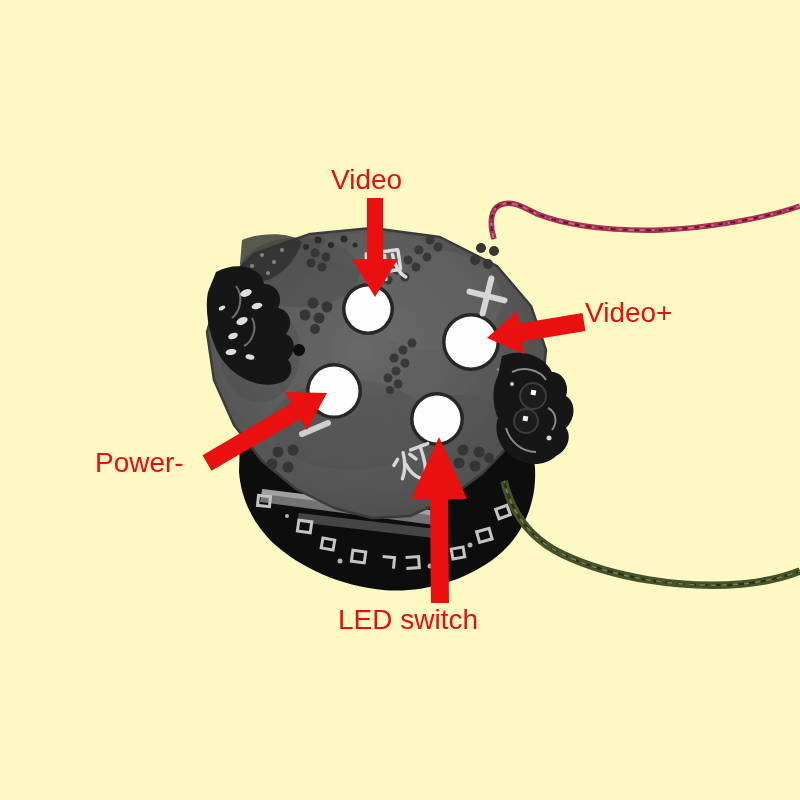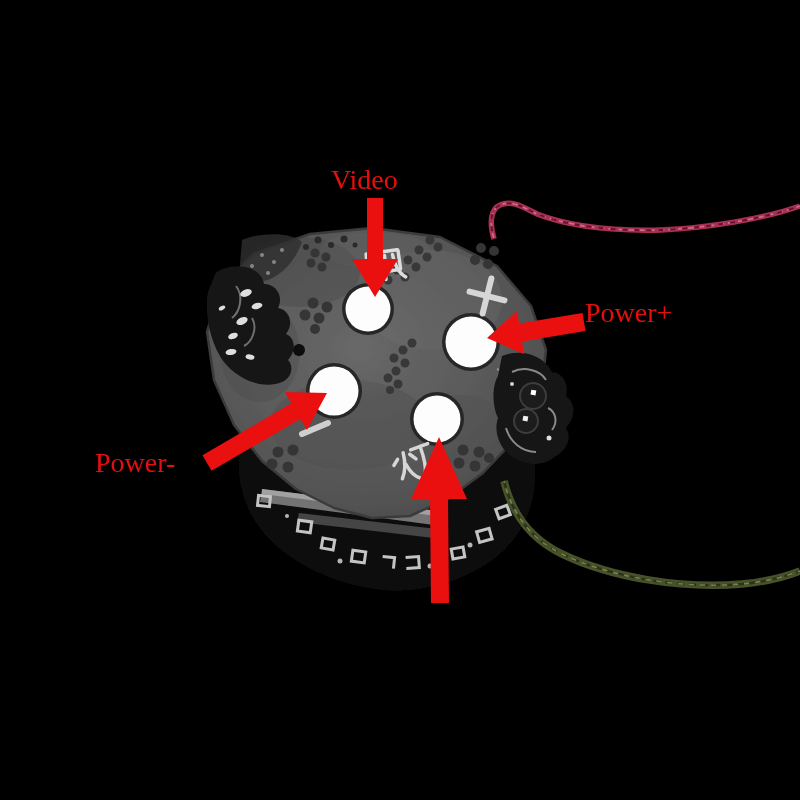--- a/index.html
+++ b/index.html
@@ -1,18 +1,18 @@
 <!DOCTYPE html>
 <html><head>
 <meta charset="utf-8">
 <style>
   html,body{margin:0;padding:0;background:#ffffff;}
   .stage{
-    position:relative;width:800px;height:800px;background:#000000;overflow:hidden;
-    font-family:Liberation Serif, serif;
+    position:relative;width:800px;height:800px;background:#fef9c3;overflow:hidden;
+    font-family:Liberation Sans, sans-serif;
   }
   .photo-svg{position:absolute;left:0;top:0;}
   .ann-label{
     position:absolute;font-size:28px;line-height:1.1;white-space:pre;
     letter-spacing:0px;font-weight:normal;color:#e60e0e;
   }
 </style>
 </head>
 <body>
 
@@ -235,17 +235,18 @@
     <g stroke="none">
       <polygon fill="#ea1010" points="383,198 383,259 398,259 375,297 352,259 367,259 367,198"></polygon>
       <polygon fill="#ea1010" points="585.5,330.9 522.1,341.4 524.2,354.2 487,338 517,310.8 519.1,323.6 582.5,313.1"></polygon>
       <polygon fill="#ea1010" points="202.5,455.2 291.4,403.3 284.8,392.1 327,393 307,430.1 300.4,418.9 211.5,470.8"></polygon>
       <polygon fill="#ea1010" points="431,603 430,499 411,499 439,437 467,499 448,499 449,603"></polygon>
     </g>
   </svg>
 
   <div class="ann-label" style="left: 331px; top: 165px; color: rgb(230, 14, 14);">Video</div>
 
-  <div class="ann-label" style="left: 585px; top: 298px; color: rgb(230, 14, 14);">Power+</div>
+  <div class="ann-label" style="left: 585px; top: 298px; color: rgb(230, 14, 14);">Video+</div>
 
   <div class="ann-label" style="left: 95px; top: 448px; color: rgb(230, 14, 14); text-align: center;">Power-</div>
 
+  <div class="ann-label" style="left: 338px; top: 605px; color: rgb(230, 14, 14);">LED switch</div>
 </div>
 
 </body></html>

